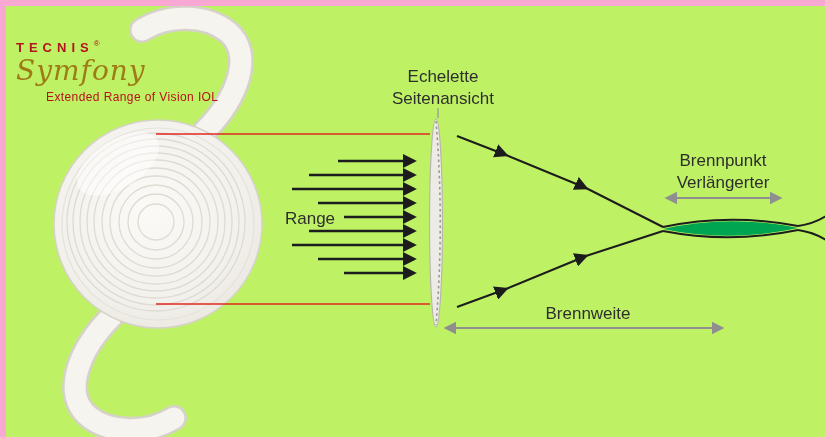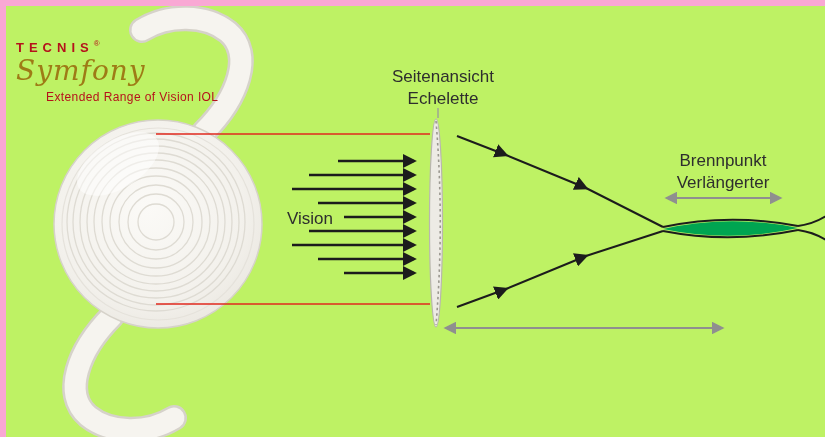--- a/index.html
+++ b/index.html
@@ -139,25 +139,26 @@
 
   <div class="logo">
     <div>
       <span class="brand">TECNIS</span><span class="reg">®</span>
     </div>
     <div class="product">Symfony</div>
     <div class="tagline">Extended Range of Vision IOL</div>
   </div>
 
   <div class="lbl" style="left:437px;top:60px;">
+    <div>Echelette</div>
     <div>Seitenansicht</div>
-    <div>Echelette</div>
   </div>
 
-  <div class="lbl" style="left:304px;top:202px;">Vision</div>
+  <div class="lbl" style="left:304px;top:202px;">Range</div>
 
   <div class="lbl" style="left:717px;top:144px;">
     <div>Brennpunkt</div>
     <div>Verlängerter</div>
   </div>
 
+  <div class="lbl" style="left:582px;top:297px;">Brennweite</div>
 
 </div>
 
 </body></html>

